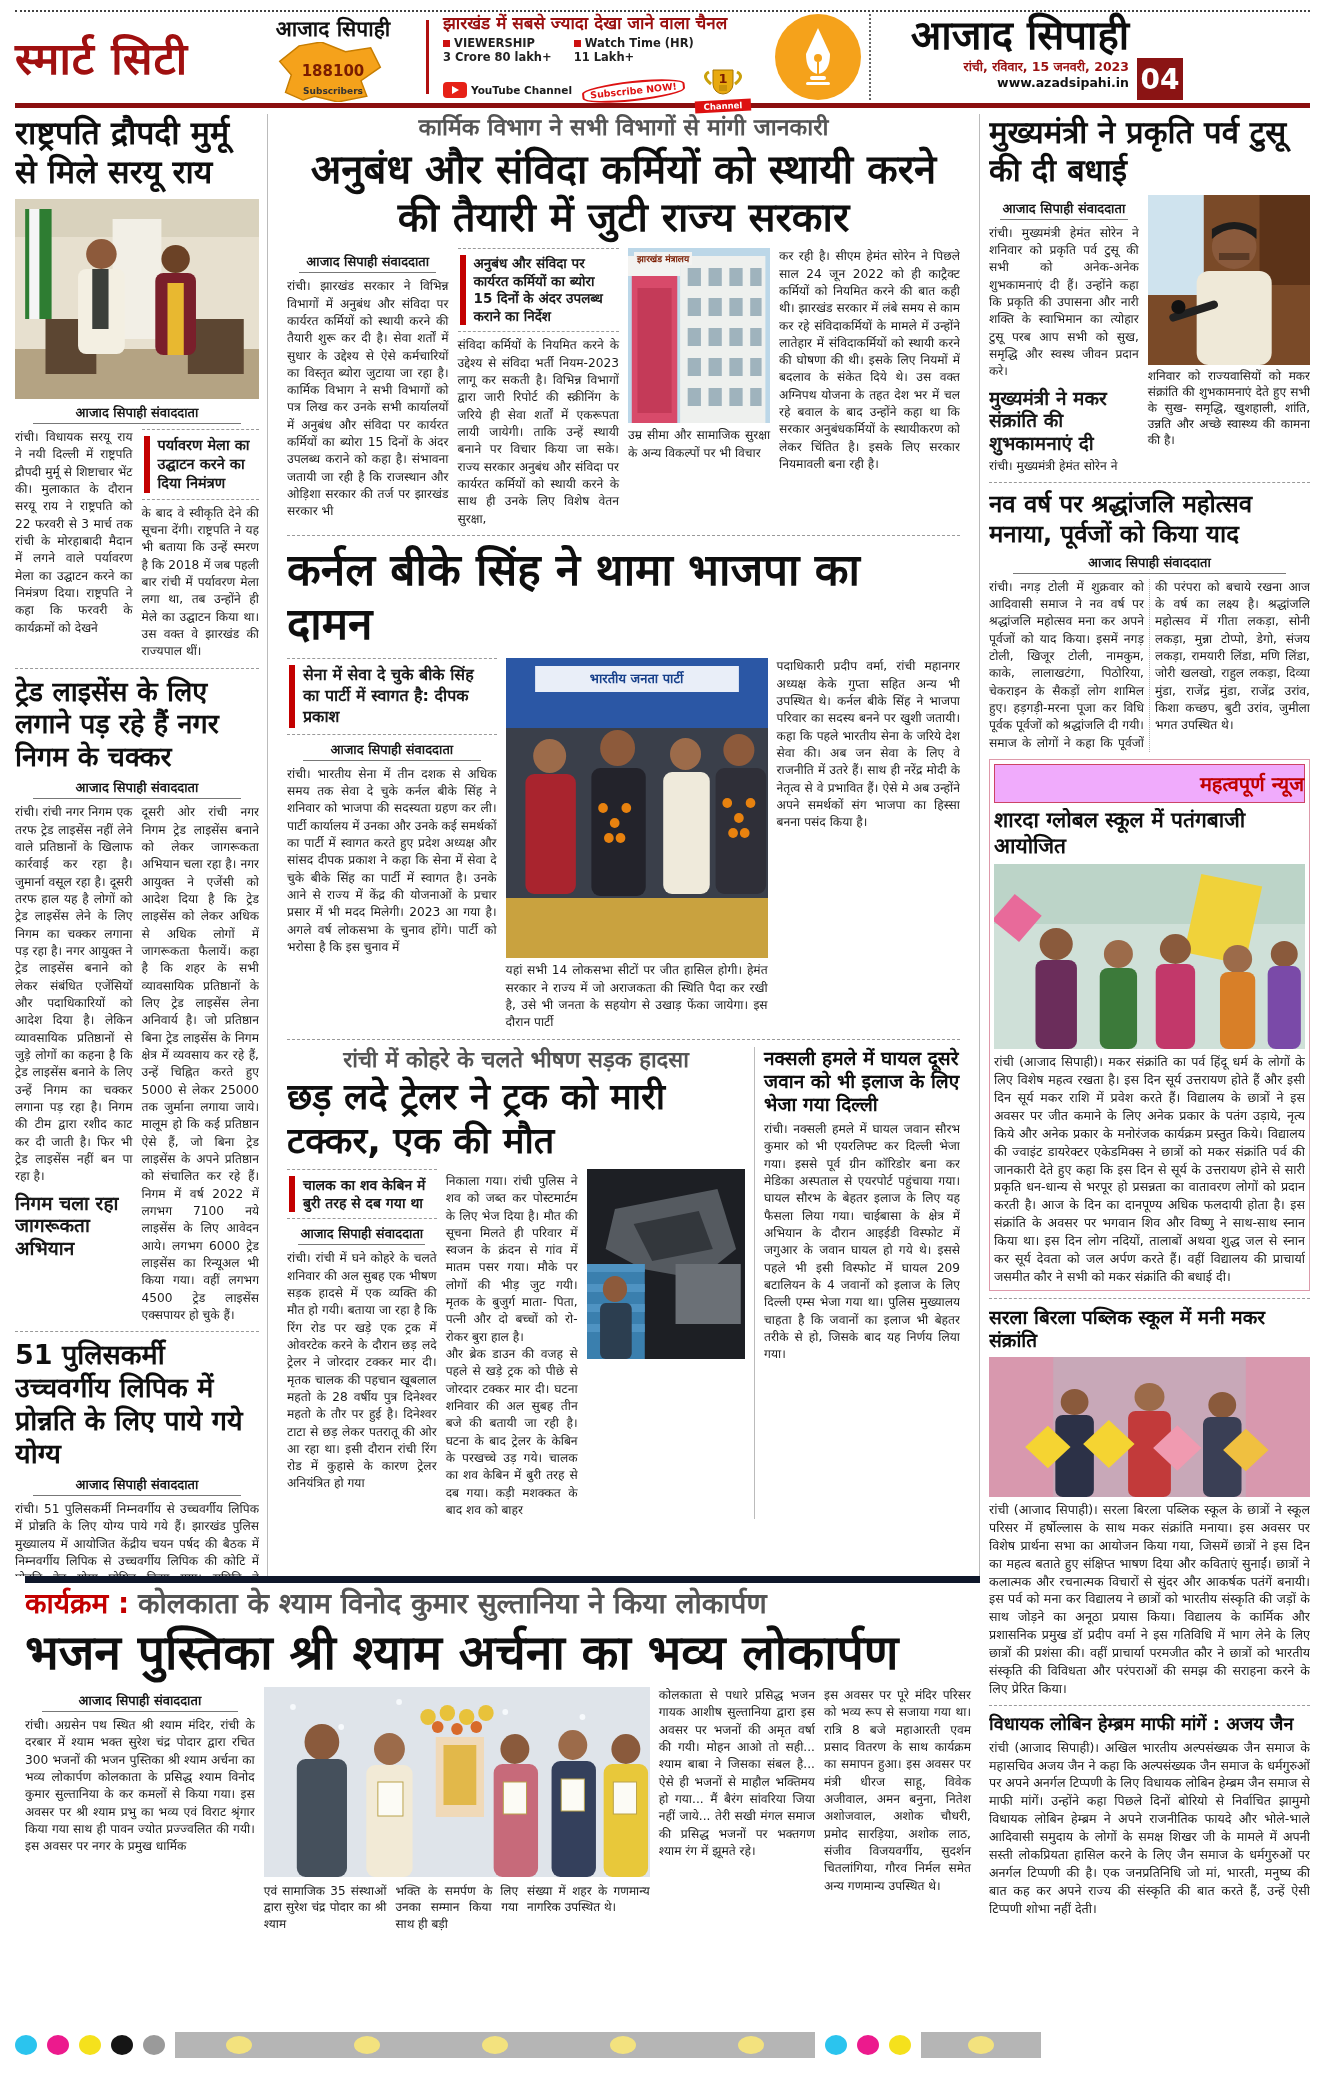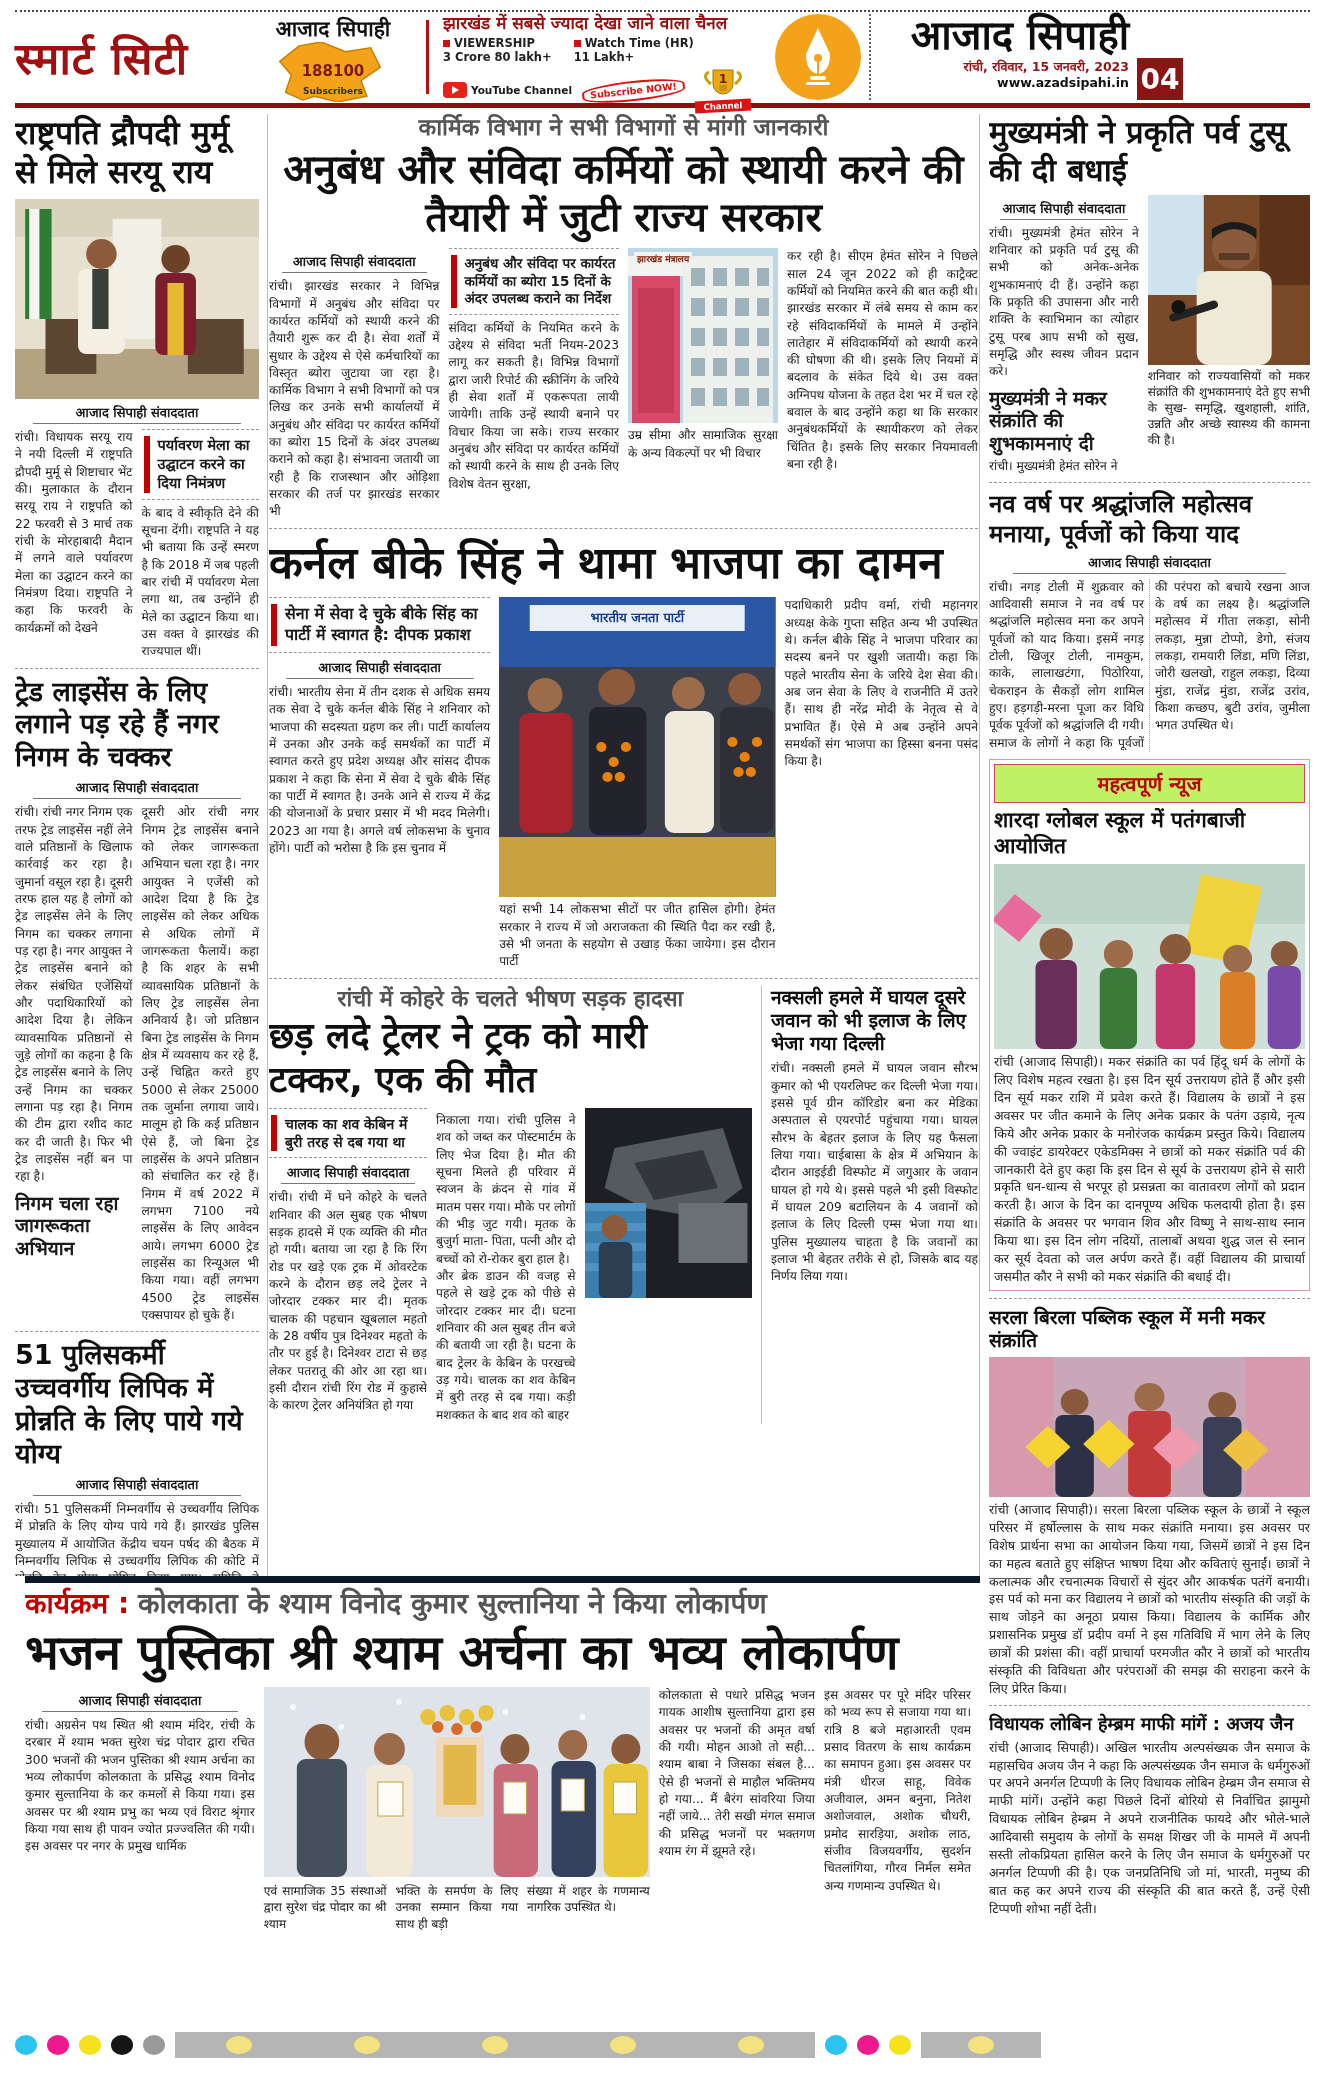--- a/index.html
+++ b/index.html
@@ -39,41 +39,41 @@
   .paper-name { font-weight:bold; font-size:40px; line-height:1.05; color:#0d0d0d; }
   .dateline { color:#9a1010; font-weight:bold; font-size:12.5px; margin-top:2px; }
   .website { font-weight:bold; font-size:12.5px; color:#111; }
   .page-badge { align-self:flex-end; background:#8b1414; color:#fff; font-weight:bold; font-size:28px; width:46px; height:42px; display:flex; align-items:center; justify-content:center; }
   .redrule { border-top:5px solid #8b0f0f; margin:3px 0 6px; }
 
   
   .grid { display:grid; grid-template-columns:252px 713px 330px; grid-template-rows:1462px 442px; }
   .col { overflow:hidden; }
   .col-left { grid-column:1; grid-row:1; padding-right:8px; }
-  .col-mid { grid-column:2; grid-row:1; border-left:1px solid #bbb; border-right:1px solid #bbb; padding:0 1px; }
+  .col-mid { grid-column:2; grid-row:1; border-left:1px solid #bbb; border-right:1px solid #bbb; padding:0 19px; }
   .col-right { grid-column:3; grid-row:1 / span 2; padding-left:9px; }
   .a-bhajan { grid-column:1 / span 2; grid-row:2; border-top:7px solid #0f172a; padding:4px 9px 0 0; overflow:hidden;margin-left:10px; }
   article { overflow:hidden; }
   .col-left > article + article, .col-right > * + * { border-top:1px dashed #999; margin-top:7px; padding-top:7px; }
   .col-mid > * + * { border-top:1px dashed #999; margin-top:7px; padding-top:7px; }
 
   .hl { font-weight:bold; color:#0f0f0f; line-height:1.22; }
   .kicker { font-weight:bold; color:#555; text-align:center; line-height:1.2; }
   .byline { font-weight:bold; font-size:13px; text-align:center; border-bottom:1px solid #777; padding-bottom:2px; margin:4px auto 5px; width:85%; }
   .body { font-size:12.2px; line-height:1.42; text-align:justify; }
   .cols2 { columns:2; column-gap:11px; column-rule:1px dotted #aaa; }
   .leadbox { display:flex; gap:8px; border-top:1px dashed #999; border-bottom:1px dashed #999; padding:6px 2px; margin:5px 0; }
   .leadbox .bar { width:6px; background:#c30000; flex-shrink:0; }
   .leadbox .txt { font-weight:bold; font-size:16px; line-height:1.3; }
   .subhead { font-weight:bold; font-size:19px; line-height:1.2; margin:6px 0 3px; }
   .photo { position:relative; overflow:hidden; background:#ccc; width:100%; }
   .photo svg { display:block; width:100%; height:100%; }
   .photo-label { position:absolute; color:#fff; font-weight:bold; }
   .caption { font-size:12px; line-height:1.35; text-align:justify; margin-top:3px; }
-  .imp-bar { background:#bef264; color:#C00000; font-weight:bold; font-size:20px; text-align:center; padding:5px 16px; border:1px solid #c46; }
+  .imp-bar { background:#f0abfc; color:#C00000; font-weight:bold; font-size:20px; text-align:right; padding:5px 0; border:1px solid #c46; }
   .imp-wrap { border:1px solid #d9a; padding:4px; }
   .flexrow { display:flex; gap:9px; }
 
   
   .regmarks { display:flex; align-items:center; gap:10px; margin-top:10px; height:34px; }
   .dot { width:22px; height:20px; border-radius:50%; flex-shrink:0; }
   .dot-cyan{background:#2bc4ee}.dot-magenta{background:#ec1a8d}.dot-yellow{background:#f5e11c}.dot-black{background:#151515}.dot-gray{background:#9a9a9a}
   .graybar { background:#b5b5b5; height:26px; flex:1; display:flex; align-items:center; justify-content:space-around; }
   .graybar .oval { width:26px; height:18px; border-radius:50%; background:#f3e27e; }
 </style>

